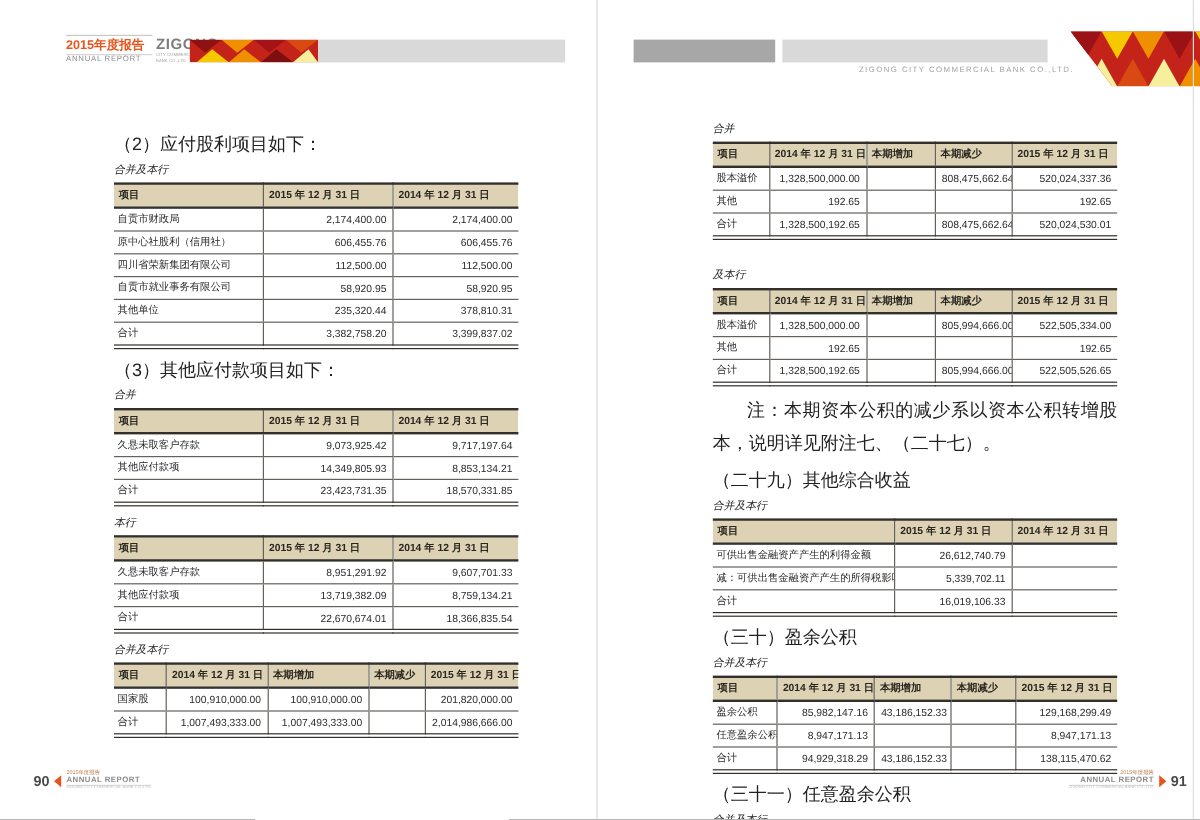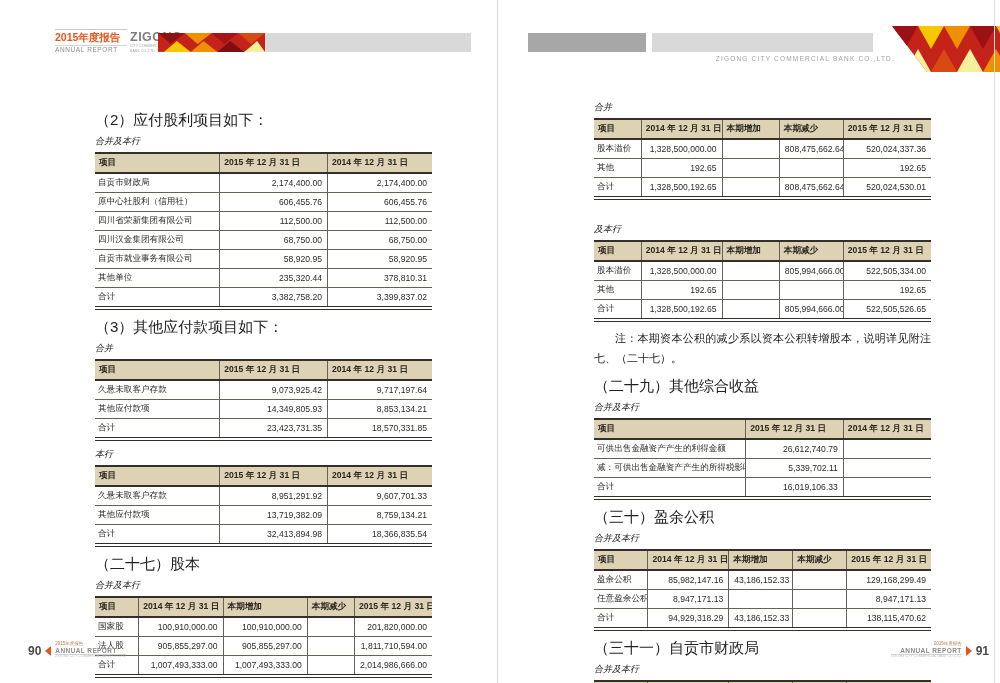--- a/index.html
+++ b/index.html
@@ -28,21 +28,21 @@
     font-size:6.5px; color:#a2a2a2; letter-spacing:1.2px; }
   .mosaic-right { position:absolute; left:872px; top:26px; }
 
   
   .content { position:absolute; width:337px; }
   .content-left { left:95px; top:103px; }
   .content-right { left:594px; top:99px; }
 
   .sec-title { font-size:15px; margin:8px 0 5px 0; color:#222; }
   .sec-scope { font-size:9px; margin:2px 0 4px 0; color:#222;font-style:italic; }
-  .sec-note { font-size:11px; line-height:1.8; text-indent:1.9em; margin:3px 0 4px 0; text-align:justify; color:#222; }
+  .sec-note { font-size:15px; line-height:1.8; text-indent:1.9em; margin:3px 0 4px 0; text-align:justify; color:#222; }
   .spacer { width:100%; }
 
   table.tbl { width:100%; border-collapse:collapse; table-layout:fixed;
     border-top:2px solid #33302b; border-bottom:4px double #33302b; margin-bottom:7px; }
   .tbl th { background:#ddd2b4; font-weight:bold; font-size:8.6px; color:#2a2620;
     padding:3px 4px; border-bottom:2px solid #33302b; text-align:left; white-space:nowrap; overflow:hidden; }
   .tbl td { font-size:8.6px; padding:3px 5px; border-bottom:1px solid #64605a;
     text-align:right; white-space:nowrap; overflow:hidden; }
   .tbl td:first-child { text-align:left; padding-left:3px; }
   .tbl th + th, .tbl td + td { border-left:1px solid #64605a; }
@@ -137,25 +137,20 @@
             <td>原中心社股利（信用社）</td>
             <td>606,455.76</td>
             <td>606,455.76</td>
           </tr>
           <tr>
             <td>四川省荣新集团有限公司</td>
             <td>112,500.00</td>
             <td>112,500.00</td>
           </tr>
           <tr>
-            <td>四川汉金集团有限公司</td>
-            <td>68,750.00</td>
-            <td>68,750.00</td>
-          </tr>
-          <tr>
             <td>自贡市就业事务有限公司</td>
             <td>58,920.95</td>
             <td>58,920.95</td>
           </tr>
           <tr>
             <td>其他单位</td>
             <td>235,320.44</td>
             <td>378,810.31</td>
           </tr>
           <tr>
@@ -218,26 +213,25 @@
             <td>8,951,291.92</td>
             <td>9,607,701.33</td>
           </tr>
           <tr>
             <td>其他应付款项</td>
             <td>13,719,382.09</td>
             <td>8,759,134.21</td>
           </tr>
           <tr>
             <td>合计</td>
-            <td>32,413,894.98</td>
+            <td>22,670,674.01</td>
             <td>18,366,835.54</td>
           </tr>
         </tbody>
       </table>
-      <div class="sec-title">（二十七）股本</div>
       <div class="sec-scope">合并及本行</div>
       <table class="tbl">
         <colgroup>
           <col style="width: 13%;">
           <col style="width: 25%;">
           <col style="width: 25%;">
           <col style="width: 14%;">
           <col style="width: 23%;">
         </colgroup>
         <thead>
@@ -251,27 +245,20 @@
         </thead>
         <tbody>
           <tr>
             <td>国家股</td>
             <td>100,910,000.00</td>
             <td>100,910,000.00</td>
             <td></td>
             <td>201,820,000.00</td>
           </tr>
           <tr>
-            <td>法人股</td>
-            <td>905,855,297.00</td>
-            <td>905,855,297.00</td>
-            <td></td>
-            <td>1,811,710,594.00</td>
-          </tr>
-          <tr>
             <td>合计</td>
             <td>1,007,493,333.00</td>
             <td>1,007,493,333.00</td>
             <td></td>
             <td>2,014,986,666.00</td>
           </tr>
         </tbody>
       </table>
     </div>
   <div class="content content-right" id="right-content">
@@ -430,21 +417,21 @@
           </tr>
           <tr>
             <td>合计</td>
             <td>94,929,318.29</td>
             <td>43,186,152.33</td>
             <td></td>
             <td>138,115,470.62</td>
           </tr>
         </tbody>
       </table>
-      <div class="sec-title">（三十一）自贡市财政局</div>
+      <div class="sec-title">（三十一）任意盈余公积</div>
       <div class="sec-scope">合并及本行</div>
       <table class="tbl">
         <colgroup>
           <col style="width: 16%;">
           <col style="width: 24%;">
           <col style="width: 19%;">
           <col style="width: 16%;">
           <col style="width: 25%;">
         </colgroup>
         <thead>

